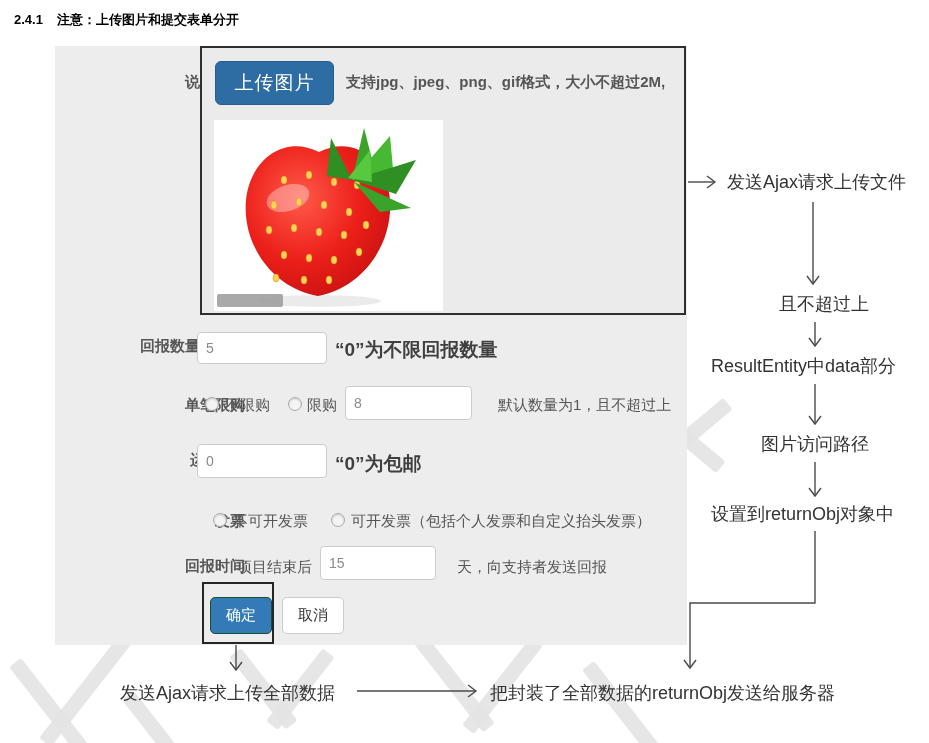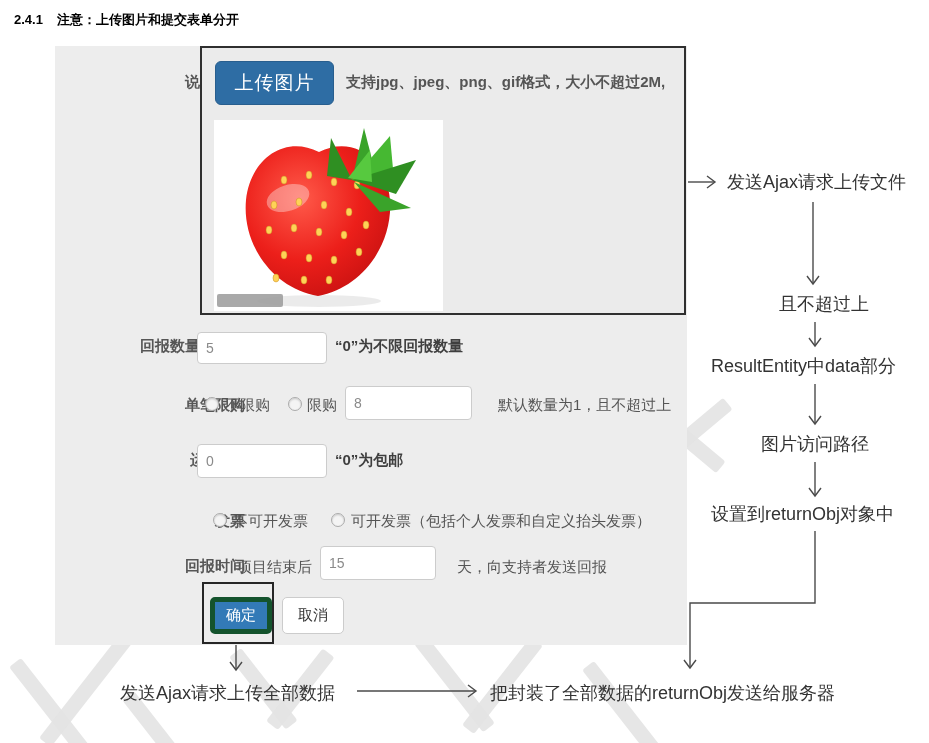--- a/index.html
+++ b/index.html
@@ -10,40 +10,40 @@
   #watermark{position:absolute;inset:0;z-index:0;}
   .wm-bar{position:absolute;height:15px;background:#e3e3e3;border-radius:3px;
           transform-origin:left center;opacity:.9;}
   
   #doc-title{left:14px;top:11px;font-size:13px;font-weight:bold;color:#000;z-index:3;white-space:nowrap;}
   #doc-title .num{margin-right:14px;}
   
   #form-panel{left:55px;top:46px;width:632px;height:599px;background:#ededed;z-index:1;overflow:hidden;}
   .f-label{position:absolute;left:0;width:190px;text-align:right;font-size:15px;font-weight:bold;
            color:#565656;white-space:nowrap;}
-  .hint-bold{position:absolute;font-size:15px;font-weight:bold;color:#3f3f3f;white-space:nowrap;}
+  .hint-bold{position:absolute;font-size:19px;font-weight:bold;color:#3f3f3f;white-space:nowrap;}
   .plain-txt{position:absolute;font-size:15px;color:#555;white-space:nowrap;}
   .t-input{position:absolute;height:32px;background:#fff;border:1px solid #ccc;border-radius:4px;
            box-sizing:border-box;padding:0 8px;font-size:14px;color:#8a8a8a;
            font-family:"Liberation Sans","DejaVu Sans",sans-serif;}
   .radio{position:absolute;width:14px;height:14px;border-radius:50%;background:#f4f4f4;
          border:1px solid #ababab;box-shadow:inset 0 1px 2px rgba(0,0,0,.18);box-sizing:border-box;}
   
   #image-box{position:absolute;left:145px;top:0px;width:486px;height:269px;background:#ebebeb;
              border:2px solid #2f2f2f;box-sizing:border-box;overflow:hidden;}
   #upload-btn{position:absolute;left:13px;top:13px;width:117px;height:42px;background:#2e6da4;
               border:1px solid #285e8e;border-radius:6px;color:#fff;font-size:19px;
               display:flex;align-items:center;justify-content:center;cursor:pointer;letter-spacing:1px;}
   #upload-hint{position:absolute;left:144px;top:25px;font-size:15px;font-weight:bold;color:#555;white-space:nowrap;}
   #preview{position:absolute;left:12px;top:72px;width:229px;height:191px;background:#fff;}
   #img-credit{position:absolute;left:3px;bottom:4px;width:66px;height:13px;background:#a0a0a0;border-radius:2px;opacity:.9;}
   
   .btn{position:absolute;width:62px;height:37px;border-radius:5px;font-size:15px;
        display:flex;align-items:center;justify-content:center;cursor:pointer;box-sizing:border-box;}
-  #confirm-btn{left:155px;top:551px;background:#337ab7;border:5px solid #14532d;color:#fff;}
+  #confirm-btn{left:155px;top:551px;background:#337ab7;border:1px solid #14532d;color:#fff;}
   #cancel-btn{left:227px;top:551px;background:#fff;border:1px solid #ccc;color:#333;}
   #confirm-outline{position:absolute;left:147px;top:536px;width:72px;height:62px;border:2px solid #262626;box-sizing:border-box;}
   
   .flow-txt{position:absolute;font-size:18px;color:#333;white-space:nowrap;z-index:2;}
   #arrow-layer{position:absolute;left:0;top:0;z-index:2;pointer-events:none;}
   #arrow-layer path{stroke:#4a4a4a;stroke-width:1.4;fill:none;}
 </style>
 </head>
 <body>
 

